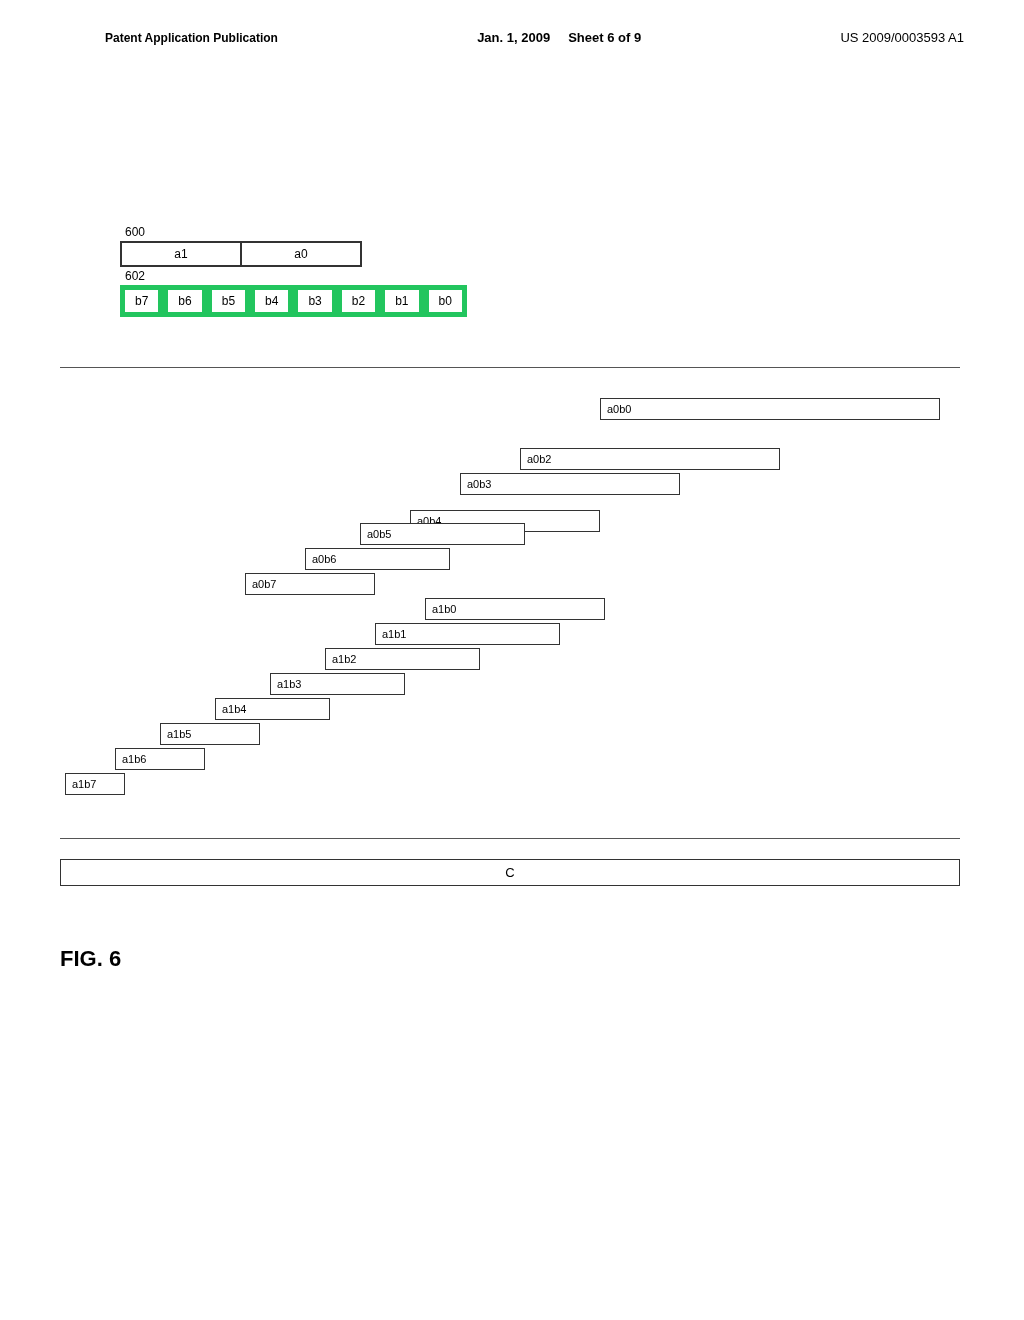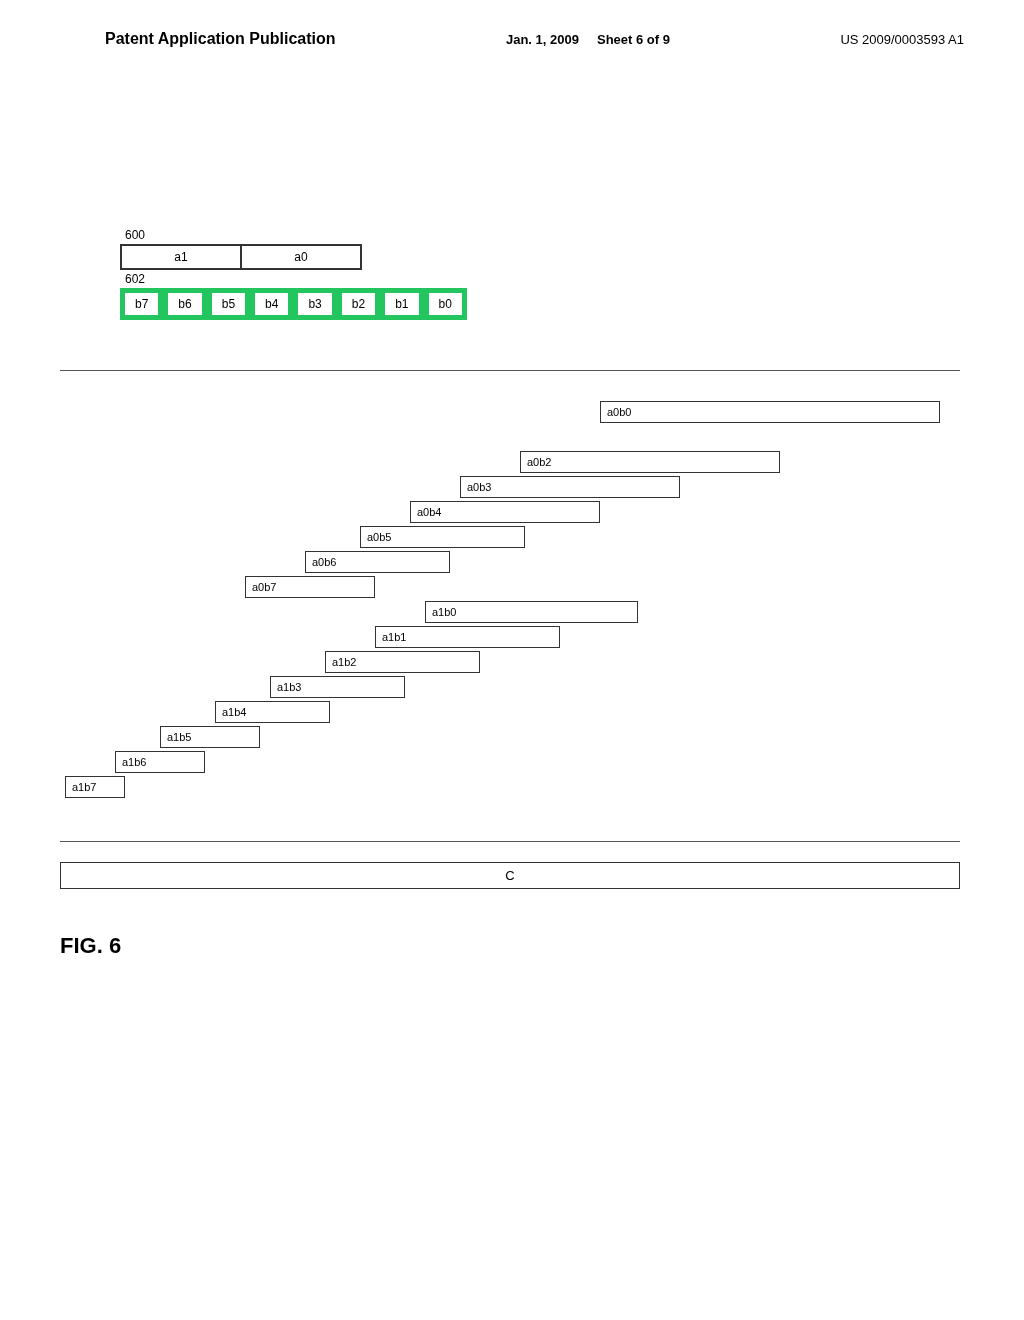--- a/index.html
+++ b/index.html
@@ -21,21 +21,21 @@
 
     
     .header {
       display: flex;
       justify-content: space-between;
       align-items: baseline;
       border-bottom: none;
       margin-bottom: 10px;
       font-size: 13px;
     }
-    .header-left { font-weight: bold; font-size: 16px; padding-left: 45px; }
+    .header-left { font-weight: bold; font-size: 12px; padding-left: 45px; }
     .header-center { font-size: 13px; font-weight: bold; }
     .header-right { font-size: 13px; }
 
     
     .diagram-area {
       margin-top: 180px;
       display: flex;
       flex-direction: column;
       align-items: flex-start;
     }
@@ -134,21 +134,21 @@
       text-align: center;
       font-size: 13px;
       width: 100%;
     }
 
     
     .fig-label {
       text-align: center;
       font-size: 22px;
       font-weight: bold;
-      margin-top: 14px;
+      margin-top: 30px;
       font-family: Arial, Helvetica, sans-serif;
     }
   </style>
 </head>
 <body>
 
 <div class="page-container">
 
   <div class="header">
     <span class="header-left">Patent Application Publication</span>
@@ -180,25 +180,25 @@
         <div class="register-cell-b">b0</div>
       </div>
     </div>
 
     <div class="divider"></div>
 
     <div class="staircase-section" id="staircase-container">
     <div class="stair-bar" style="left: 540px; top: 10px; width: 340px;">a0b0</div>
         <div class="stair-bar" style="left: 460px; top: 60px; width: 260px;">a0b2</div>
         <div class="stair-bar" style="left: 400px; top: 85px; width: 220px;">a0b3</div>
-        <div class="stair-bar" style="left: 350px; top: 110px; width: 190px;">a0b4</div>
+        <div class="stair-bar" style="left: 350px; top: 122px; width: 190px;">a0b4</div>
         <div class="stair-bar" style="left: 300px; top: 135px; width: 165px;">a0b5</div>
         <div class="stair-bar" style="left: 245px; top: 160px; width: 145px;">a0b6</div>
         <div class="stair-bar" style="left: 185px; top: 185px; width: 130px;">a0b7</div>
-        <div class="stair-bar" style="left: 365px; top: 210px; width: 213px;">a1b0</div>
+        <div class="stair-bar" style="left: 365px; top: 210px; width: 180px;">a1b0</div>
         <div class="stair-bar" style="left: 315px; top: 235px; width: 185px;">a1b1</div>
         <div class="stair-bar" style="left: 265px; top: 260px; width: 155px;">a1b2</div>
         <div class="stair-bar" style="left: 210px; top: 285px; width: 135px;">a1b3</div>
         <div class="stair-bar" style="left: 155px; top: 310px; width: 115px;">a1b4</div>
         <div class="stair-bar" style="left: 100px; top: 335px; width: 100px;">a1b5</div>
         <div class="stair-bar" style="left: 55px; top: 360px; width: 90px;">a1b6</div>
         <div class="stair-bar" style="left: 5px; top: 385px; width: 60px;">a1b7</div>
       </div>
 
     <div class="divider"></div>

